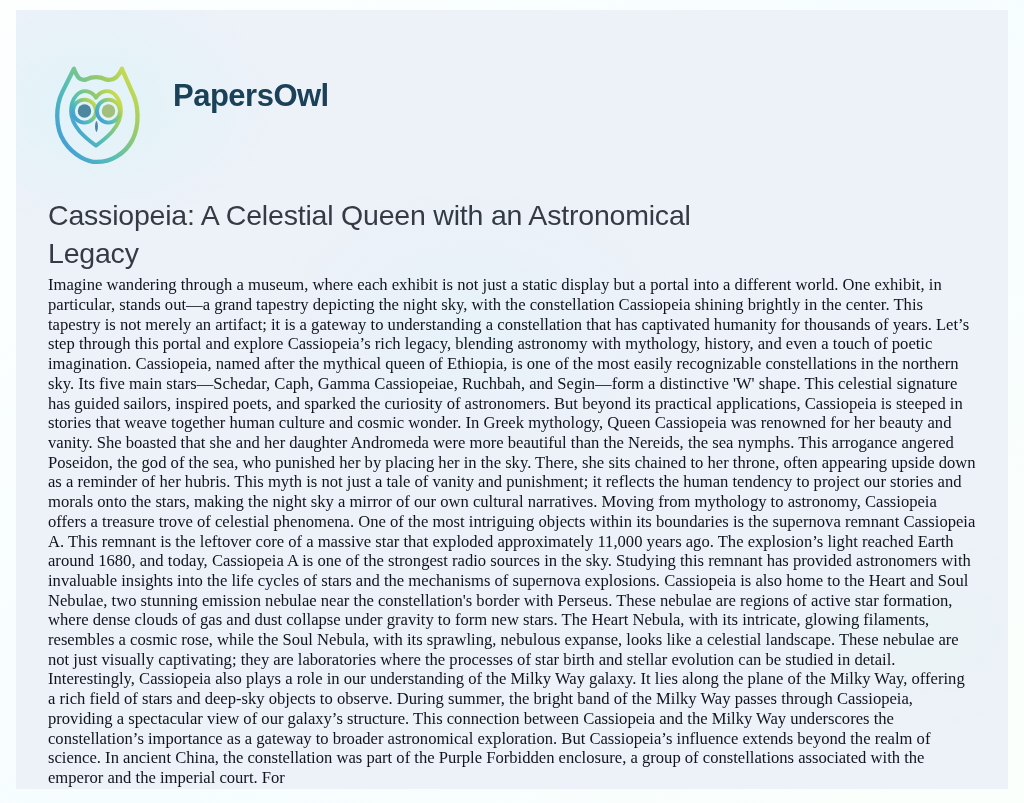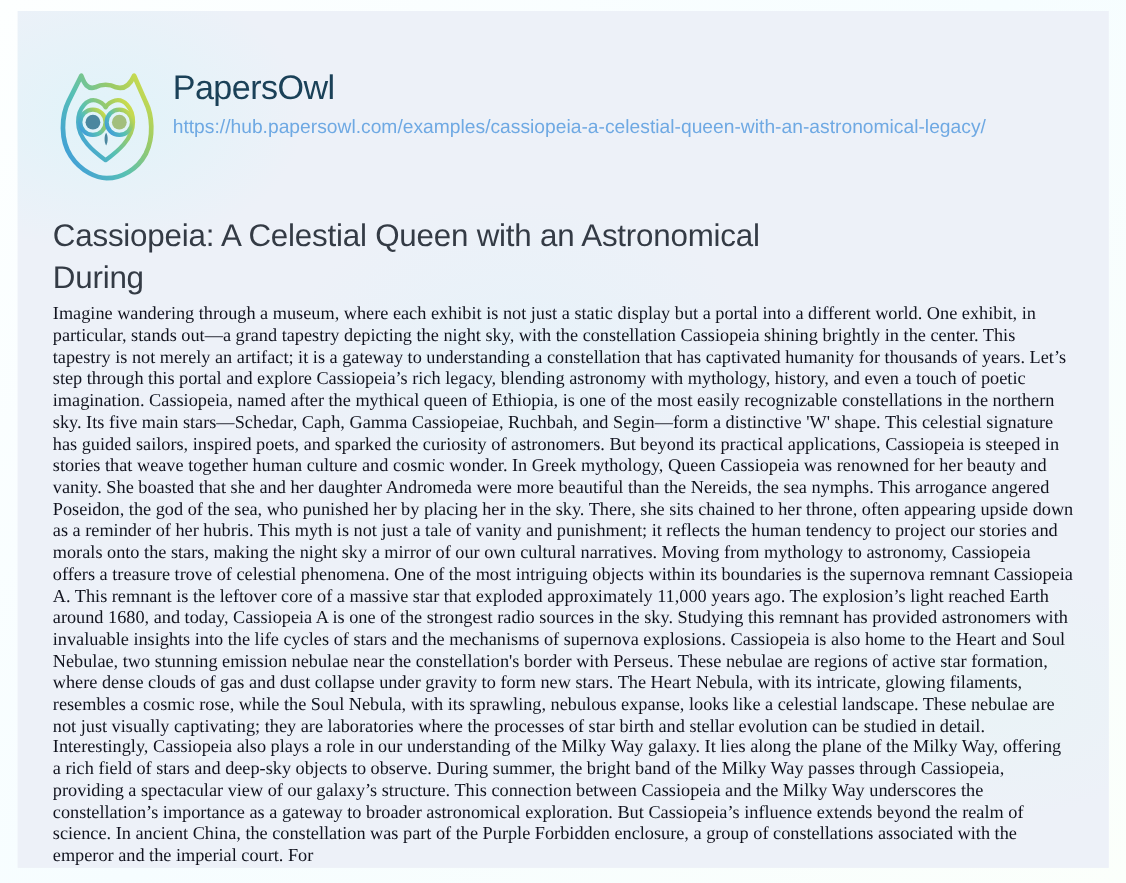--- a/index.html
+++ b/index.html
@@ -44,25 +44,25 @@
     height: 106px;
     margin-top: 0px;
     cursor: pointer;
   }
   .header-text {
     padding-top: 2px;
     max-width: 760px;
   }
   .brand {
     font-size: 31px;
-    font-weight: 400;
+    font-weight: 700;
     letter-spacing: -0.5px;
     color: #1b4158;
     line-height: 1.15;
-    margin: 0;
+    margin: 16px;
   }
   .site-url {
     margin-top: 5px;
     font-size: 17.5px;
     line-height: 1.42;
     color: #6fa9e3;
     max-width: 742px;
     overflow-wrap: anywhere;
     cursor: pointer;
   }
@@ -113,23 +113,22 @@
           <circle cx="38" cy="53" r="7" fill="#4b879f"></circle>
 
           <circle cx="63" cy="53" r="12" stroke="url(#owlGrad)" stroke-width="4"></circle>
           <circle cx="63" cy="53" r="7" fill="#a2bf7d"></circle>
 
           <path d="M50.5,63 C52.5,66 52.5,72 50.5,75 C48.5,72 48.5,66 50.5,63 Z" fill="#4b879f"></path>
         </svg>
 
         <div class="header-text">
           <div class="brand">PapersOwl</div>
-          <div class="site-url">https://hub.papersowl.com/examples/cassiopeia-a-celestial-queen-with-an-astronomical-legacy/</div>
         </div>
       </div>
 
-      <div class="page-title">Cassiopeia: A Celestial Queen with an Astronomical During</div>
+      <div class="page-title">Cassiopeia: A Celestial Queen with an Astronomical Legacy</div>
 
       <div class="essay-body">Imagine wandering through a museum, where each exhibit is not just a static display but a portal into a different world. One exhibit, in particular, stands out—a grand tapestry depicting the night sky, with the constellation Cassiopeia shining brightly in the center. This tapestry is not merely an artifact; it is a gateway to understanding a constellation that has captivated humanity for thousands of years. Let’s step through this portal and explore Cassiopeia’s rich legacy, blending astronomy with mythology, history, and even a touch of poetic imagination. Cassiopeia, named after the mythical queen of Ethiopia, is one of the most easily recognizable constellations in the northern sky. Its five main stars—Schedar, Caph, Gamma Cassiopeiae, Ruchbah, and Segin—form a distinctive 'W' shape. This celestial signature has guided sailors, inspired poets, and sparked the curiosity of astronomers. But beyond its practical applications, Cassiopeia is steeped in stories that weave together human culture and cosmic wonder. In Greek mythology, Queen Cassiopeia was renowned for her beauty and vanity. She boasted that she and her daughter Andromeda were more beautiful than the Nereids, the sea nymphs. This arrogance angered Poseidon, the god of the sea, who punished her by placing her in the sky. There, she sits chained to her throne, often appearing upside down as a reminder of her hubris. This myth is not just a tale of vanity and punishment; it reflects the human tendency to project our stories and morals onto the stars, making the night sky a mirror of our own cultural narratives. Moving from mythology to astronomy, Cassiopeia offers a treasure trove of celestial phenomena. One of the most intriguing objects within its boundaries is the supernova remnant Cassiopeia A. This remnant is the leftover core of a massive star that exploded approximately 11,000 years ago. The explosion’s light reached Earth around 1680, and today, Cassiopeia A is one of the strongest radio sources in the sky. Studying this remnant has provided astronomers with invaluable insights into the life cycles of stars and the mechanisms of supernova explosions. Cassiopeia is also home to the Heart and Soul Nebulae, two stunning emission nebulae near the constellation's border with Perseus. These nebulae are regions of active star formation, where dense clouds of gas and dust collapse under gravity to form new stars. The Heart Nebula, with its intricate, glowing filaments, resembles a cosmic rose, while the Soul Nebula, with its sprawling, nebulous expanse, looks like a celestial landscape. These nebulae are not just visually captivating; they are laboratories where the processes of star birth and stellar evolution can be studied in detail. Interestingly, Cassiopeia also plays a role in our understanding of the Milky Way galaxy. It lies along the plane of the Milky Way, offering a rich field of stars and deep-sky objects to observe. During summer, the bright band of the Milky Way passes through Cassiopeia, providing a spectacular view of our galaxy’s structure. This connection between Cassiopeia and the Milky Way underscores the constellation’s importance as a gateway to broader astronomical exploration. But Cassiopeia’s influence extends beyond the realm of science. In ancient China, the constellation was part of the Purple Forbidden enclosure, a group of constellations associated with the emperor and the imperial court. For</div>
 
     </div>
   </div>
 </div>
 
 </body></html>

